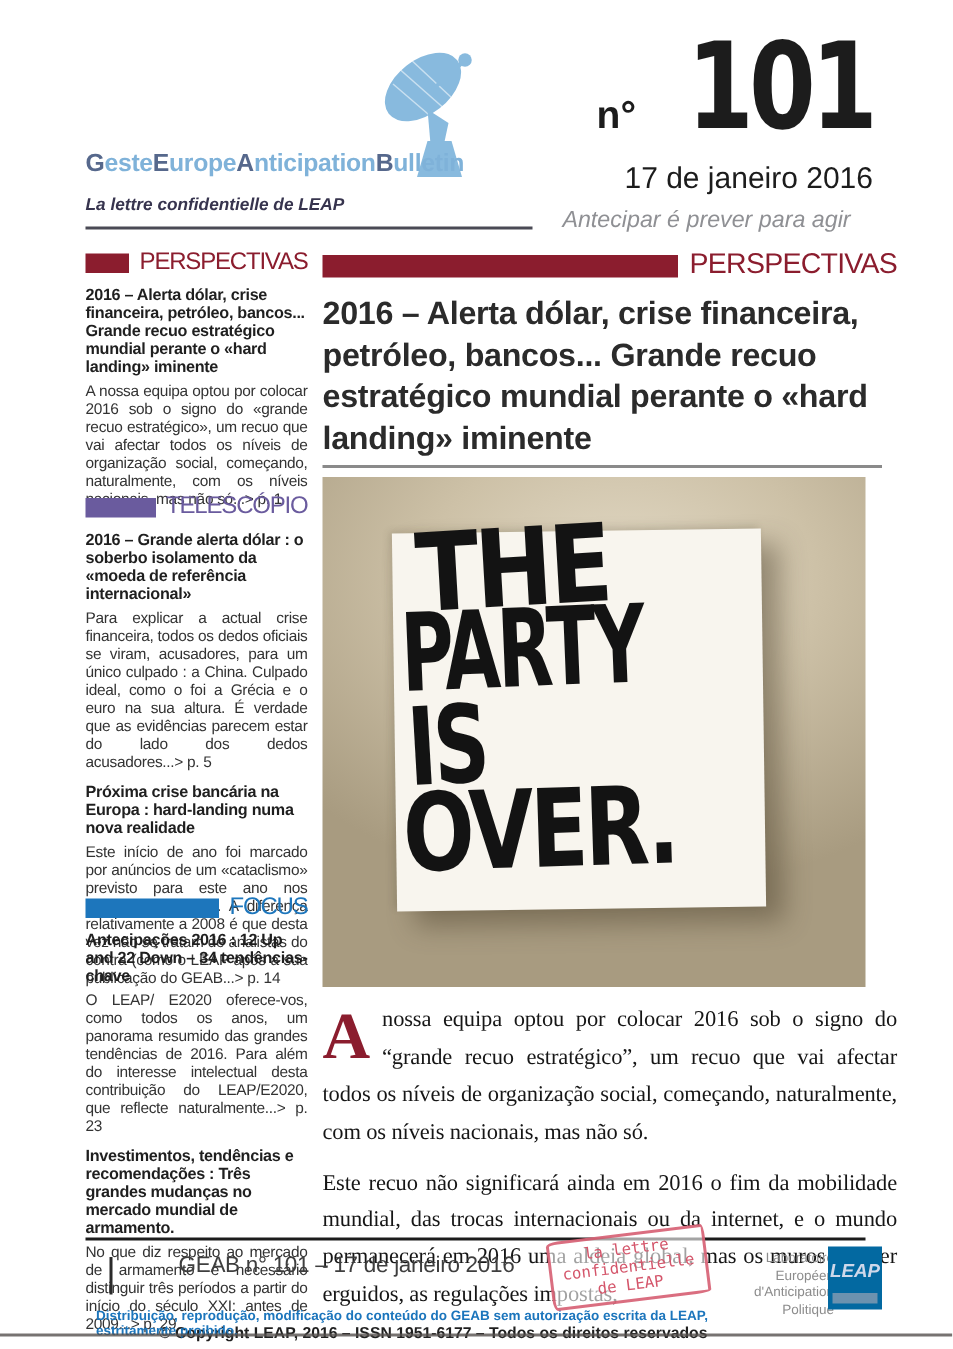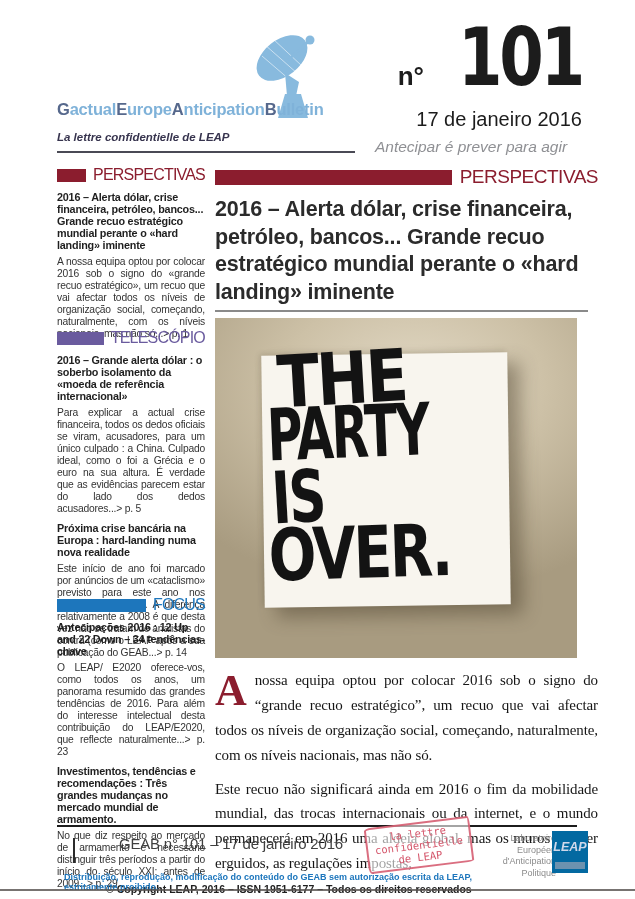--- a/index.html
+++ b/index.html
@@ -97,21 +97,21 @@
         </g>
         <line x1="36" y1="32" x2="56" y2="14" stroke="#88BADE" stroke-width="2.5"></line>
         <circle cx="58" cy="12" r="4.5" fill="#88BADE"></circle>
         <path d="M33 45 L47 54 L44 68 L35 68 Z" fill="#88BADE"></path>
         <path d="M33 66 h 16 l 7 24 h -30 z" fill="#88BADE"></path>
       </g>
     </svg>
   </div>
 
   <div class="wordmark">
-    <span class="wm-cap">G</span><span class="wm-low">actual</span><span class="wm-cap">E</span><span class="wm-low">urope</span><span class="wm-cap">A</span><span class="wm-low">nticipation</span><span class="wm-cap">B</span><span class="wm-low">ulletin</span>
+    <span class="wm-cap">G</span><span class="wm-low">este</span><span class="wm-cap">E</span><span class="wm-low">urope</span><span class="wm-cap">A</span><span class="wm-low">nticipation</span><span class="wm-cap">B</span><span class="wm-low">ulletin</span>
   </div>
 
   <div class="lettre">La lettre confidentielle de LEAP</div>
   <div class="lettre-rule"></div>
 
   <div class="issue-block">
     <span class="issue-no">n°</span><span class="issue-num">101</span>
   </div>
   <div class="issue-date">17 de janeiro 2016</div>
   <div class="tagline">Antecipar é prever para agir</div>

